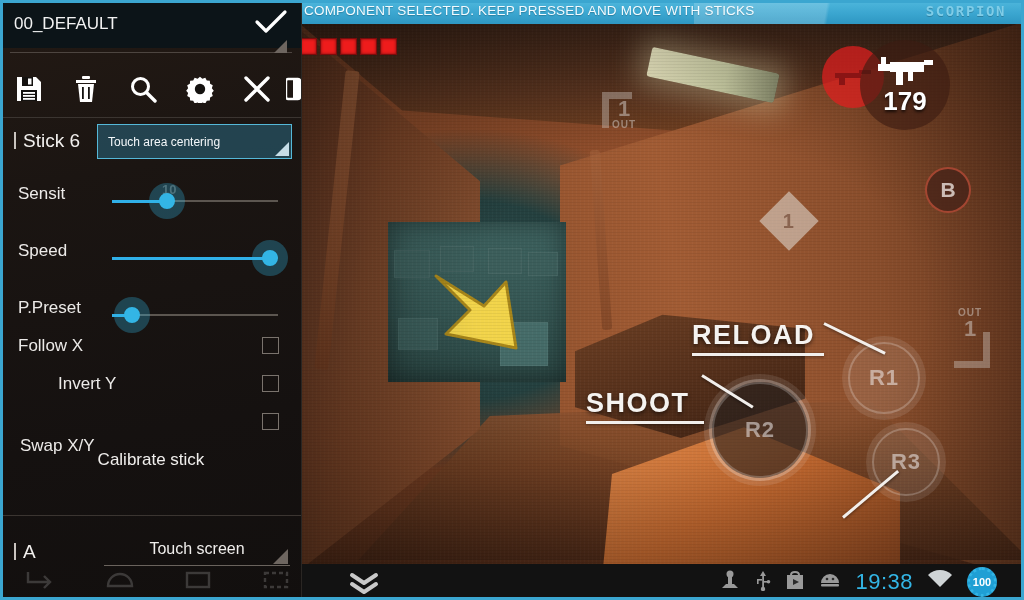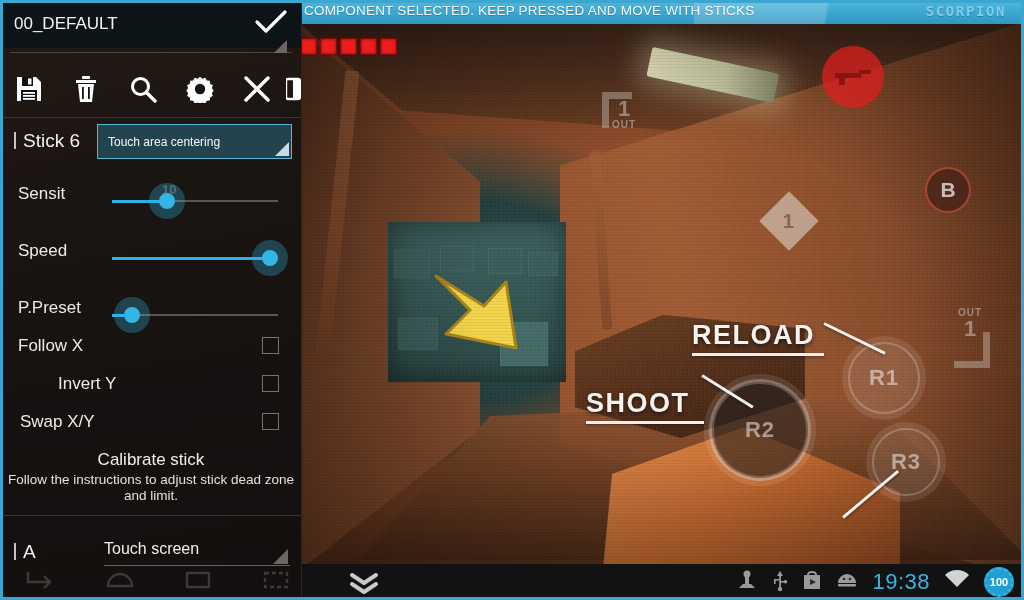--- a/index.html
+++ b/index.html
@@ -301,21 +301,21 @@
   .calib-desc {
     position: absolute; left: 4px; top: 472px; width: 294px; text-align: center;
     color: #e4e1de; font-size: 13.5px; line-height: 16px;
   }
   .calib-divider {
     position: absolute; left: 0; top: 515px; width: 302px; height: 1px;
     background: #3b3531;
   }
   .bottom-sel {
     position: absolute; left: 104px; top: 540px; width: 186px;
-    color: #f0eeec; font-size: 16px;
+    color: #f0eeec; font-size: 16px; text-align: center;
   }
   .bottom-sel-underline {
     position: absolute; left: 104px; top: 565px; width: 186px; height: 1px;
     background: #6a635d;
   }
   .bottom-caret {
     position: absolute; left: 273px; top: 549px;
     width: 0; height: 0; border-left: 15px solid transparent;
     border-bottom: 15px solid #6e6660;
   }
@@ -324,21 +324,21 @@
   }
 
   
   .statusbar {
     position: absolute; left: 300px; top: 564px; width: 724px; height: 36px;
     background: #121212;
     display: flex; align-items: center;
   }
   .status-left { position: absolute; left: 48px; top: 7px; }
   .status-right {
-    position: absolute; right: 10px; top: 0; height: 36px;
+    position: absolute; right: 27px; top: 0; height: 36px;
     display: flex; align-items: center; gap: 13px;
   }
   .clock {
     color: #33b5e5; font-size: 22px; letter-spacing: .5px;
     font-family: "Liberation Sans", sans-serif;
   }
   .battery {
     width: 30px; height: 30px; border-radius: 50%;
     background: #1f9fd4;
     display: flex; align-items: center; justify-content: center;
@@ -402,20 +402,31 @@
   </div>
 
   <div class="ammo-prev">
     <svg width="40" height="20" viewBox="0 0 40 20">
       <rect x="2" y="6" width="26" height="5" fill="#8a1414"></rect>
       <rect x="6" y="11" width="6" height="7" fill="#8a1414"></rect>
       <rect x="26" y="3" width="12" height="4" fill="#8a1414"></rect>
     </svg>
   </div>
 
+  <div class="ammo-wrap">
+    <svg width="62" height="34" viewBox="0 0 62 34">
+      <rect x="4" y="10" width="12" height="7" fill="#fff"></rect>
+      <rect x="7" y="3" width="5" height="8" fill="#fff"></rect>
+      <rect x="16" y="8" width="34" height="10" fill="#fff"></rect>
+      <rect x="50" y="6" width="9" height="5" fill="#fff"></rect>
+      <rect x="22" y="18" width="7" height="13" fill="#fff"></rect>
+      <rect x="34" y="18" width="5" height="9" fill="#fff"></rect>
+    </svg>
+    <div class="ammo-count">179</div>
+  </div>
 
   <div class="marker-diamond">
     <span>1</span>
   </div>
 
   <div class="btn-b">B</div>
 
   <div class="exit-corner" style="left:602px;top:92px;width:30px;height:36px;border-right:none;border-bottom:none;"></div>
   <div class="exit-marker" style="left:612px;top:98px;">
     <span class="num">1</span>
@@ -603,25 +614,24 @@
     <div class="slider-fill" style="left:112px;top:314px;width:22px;"></div>
     <div class="slider-halo" style="left:114px;top:297px;"></div>
     <div class="slider-knob" style="left:124px;top:307px;"></div>
 
     <div class="row-label" style="position:absolute;top:336px;">Follow X</div>
     <div class="checkbox" style="left:262px;top:337px;"></div>
 
     <div class="row-label" style="position:absolute;top:374px;margin-left:40px;">Invert Y</div>
     <div class="checkbox" style="left:262px;top:375px;"></div>
 
-    <div class="row-label" style="position:absolute;top:412px;padding-left:20px;">Swap X/Y</div>
+    <div class="row-label" style="position:absolute;top:436px;padding-left:20px;">Swap X/Y</div>
     <div class="checkbox" style="left:262px;top:413px;"></div>
 
     <div class="calib-title">Calibrate stick</div>
-    <div class="calib-desc">Follow the instructions to adjust stick dead zone and limit.</div>
     <div class="calib-divider"></div>
 
     <div class="stick-label" style="position:absolute;top:541px;font-size:19px;">
       <span class="stick-bar"></span><span>A</span>
     </div>
     <div class="bottom-sel">Touch screen</div>
     <div class="bottom-sel-underline"></div>
     <div class="bottom-caret"></div>
 
     <div class="nav-ghost" style="left:22px;">

